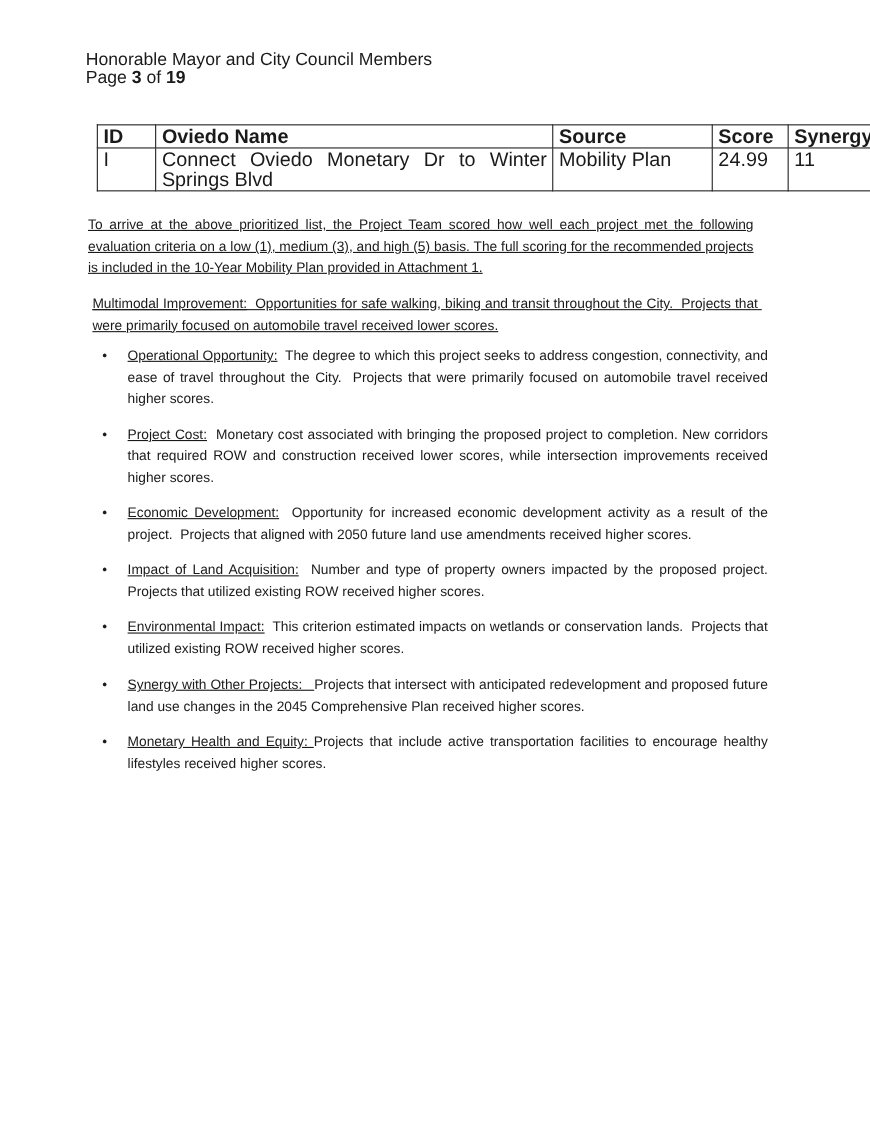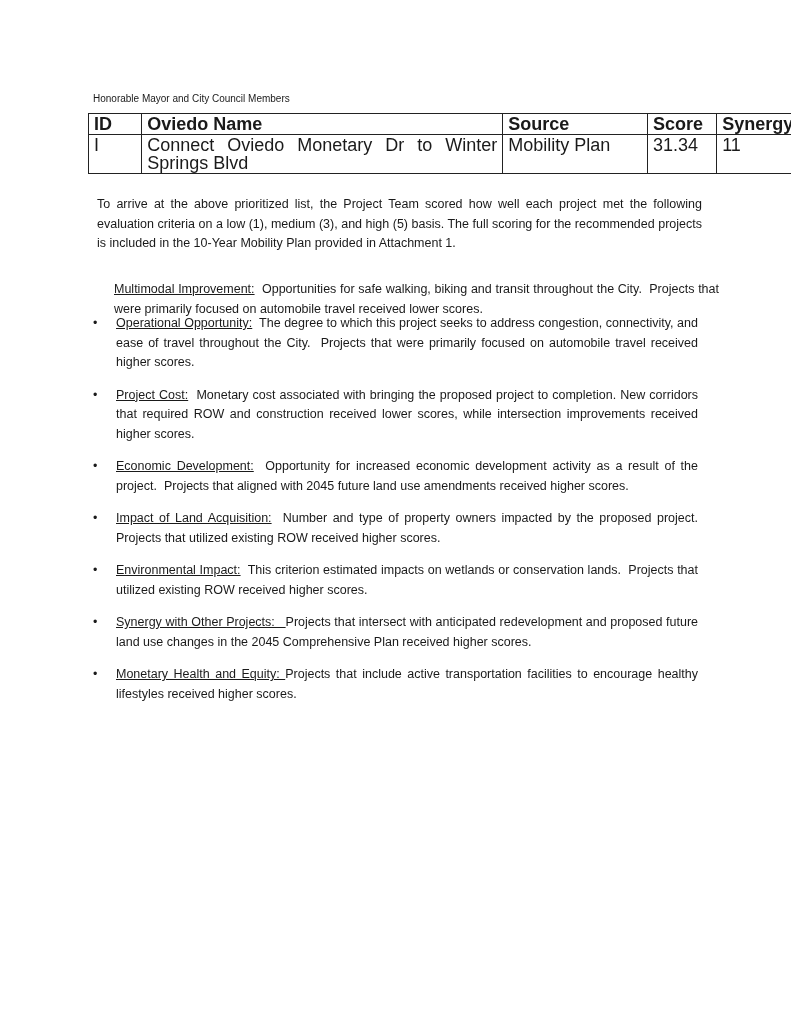--- a/index.html
+++ b/index.html
@@ -1,42 +1,43 @@
 <!DOCTYPE html>
 <html><head>
   <meta charset="utf-8">
   <style>
     html, body { margin: 0; padding: 0; background: #ffffff; }
     body { width: 791px; height: 1024px; position: relative; overflow: hidden;
            font-family: "Liberation Sans", sans-serif; color: #1a1a1a; }
     .page { position: absolute; left: 0; top: 0; width: 791px; height: 1024px; }
-    .header { position: absolute; left: 93px; top: 47px; font-size: 10px; line-height: 16px; margin-top: 44px; }
+    .header { position: absolute; left: 78px; top: 47px; font-size: 16px; line-height: 16px; }
     .header b { font-weight: bold; }
     table.proj { position: absolute; left: 88px; top: 113px; width: 722px;
                  border-collapse: collapse; font-size: 18px; }
     table.proj th, table.proj td { border: 1.4px solid #222; padding: 1px 5px; text-align: left;
                  vertical-align: top; line-height: 18px; }
     table.proj th { font-weight: bold; }
     table.proj td.name { text-align: justify; }
-    .body { position: absolute; left: 97px; width: 605px; font-size: 12.5px; line-height: 19.5px; text-align: justify; }
+    .body { position: absolute; left: 80px; width: 605px; font-size: 12.5px; line-height: 19.5px; text-align: justify; text-decoration: underline; }
     .p1 { top: 195px; }
     .p2 { top: 263px; }
     .u { text-decoration: underline; }
     ul.criteria { position: absolute; left: 93px; top: 314px; width: 605px; margin: 0; padding: 0; list-style: none;
                   font-size: 12.5px; line-height: 19.5px; }
     ul.criteria li { position: relative; padding-left: 23px; text-align: justify; margin-bottom: 13px; }
     ul.criteria li .bullet { position: absolute; left: 0; top: 0; }
   </style>
 </head>
 <body>
 
 <div class="page">
 
   <div class="header">
     <div>Honorable Mayor and City Council Members</div>
+    <div><span>Page </span><b>3</b><span> of </span><b>19</b></div>
   </div>
 
   <table class="proj">
     <colgroup>
       <col style="width:47px">
         <col style="width:319px">
         <col style="width:128px">
         <col style="width:51px">
         <col style="width:68px">
     </colgroup>
@@ -47,33 +48,33 @@
         <th>Source</th>
         <th>Score</th>
         <th>Synergy</th>
       </tr>
     </thead>
     <tbody>
       <tr>
         <td>I</td>
         <td class="name">Connect Oviedo Monetary Dr to Winter Springs Blvd</td>
         <td>Mobility Plan</td>
-        <td>31.34</td>
+        <td>24.99</td>
         <td>11</td>
       </tr>
     </tbody>
   </table>
 
   <p class="body p1" style="margin:0">To arrive at the above prioritized list, the Project Team scored how well each project met the following evaluation criteria on a low (1), medium (3), and high (5) basis.  The full scoring for the recommended projects is included in the 10-Year Mobility Plan provided in Attachment 1.</p>
 
-  <p class="body p2" style="margin:17px"><span class="u">Multimodal Improvement:</span><span style="white-space:pre-wrap">  Opportunities for safe walking, biking and transit throughout the City.  Projects that were primarily focused on automobile travel received lower scores.</span></p>
+  <p class="body p2" style="margin:4px"><span class="u">Multimodal Improvement:</span><span style="white-space:pre-wrap">  Opportunities for safe walking, biking and transit throughout the City.  Projects that were primarily focused on automobile travel received lower scores.</span></p>
 
   <ul class="criteria">
     <li><span class="bullet">•</span><span class="u">Operational Opportunity:</span><span style="white-space:pre-wrap">  The degree to which this project seeks to address congestion, connectivity, and ease of travel throughout the City.  Projects that were primarily focused on automobile travel received higher scores.</span></li>
     <li><span class="bullet">•</span><span class="u">Project Cost:</span><span style="white-space:pre-wrap">  Monetary cost associated with bringing the proposed project to completion. New corridors that required ROW and construction received lower scores, while intersection improvements received higher scores.</span></li>
-    <li><span class="bullet">•</span><span class="u">Economic Development:</span><span style="white-space:pre-wrap">  Opportunity for increased economic development activity as a result of the project.  Projects that aligned with 2045 future land use amendments received higher scores.</span></li>
+    <li><span class="bullet">•</span><span class="u">Economic Development:</span><span style="white-space:pre-wrap">  Opportunity for increased economic development activity as a result of the project.  Projects that aligned with 2050 future land use amendments received higher scores.</span></li>
     <li><span class="bullet">•</span><span class="u">Impact of Land Acquisition:</span><span style="white-space:pre-wrap">  Number and type of property owners impacted by the proposed project.  Projects that utilized existing ROW received higher scores.</span></li>
     <li><span class="bullet">•</span><span class="u">Environmental Impact:</span><span style="white-space:pre-wrap">  This criterion estimated impacts on wetlands or conservation lands.  Projects that utilized existing ROW received higher scores.</span></li>
     <li><span class="bullet">•</span><span class="u" style="white-space:pre-wrap">Synergy with Other Projects:   </span><span>Projects that intersect with anticipated redevelopment and proposed future land use changes in the 2045 Comprehensive Plan received higher scores.</span></li>
     <li><span class="bullet">•</span><span class="u" style="white-space:pre-wrap">Monetary Health and Equity: </span><span>Projects that include active transportation facilities to encourage healthy lifestyles received higher scores.</span></li>
   </ul>
 
 </div>
 
 </body></html>

